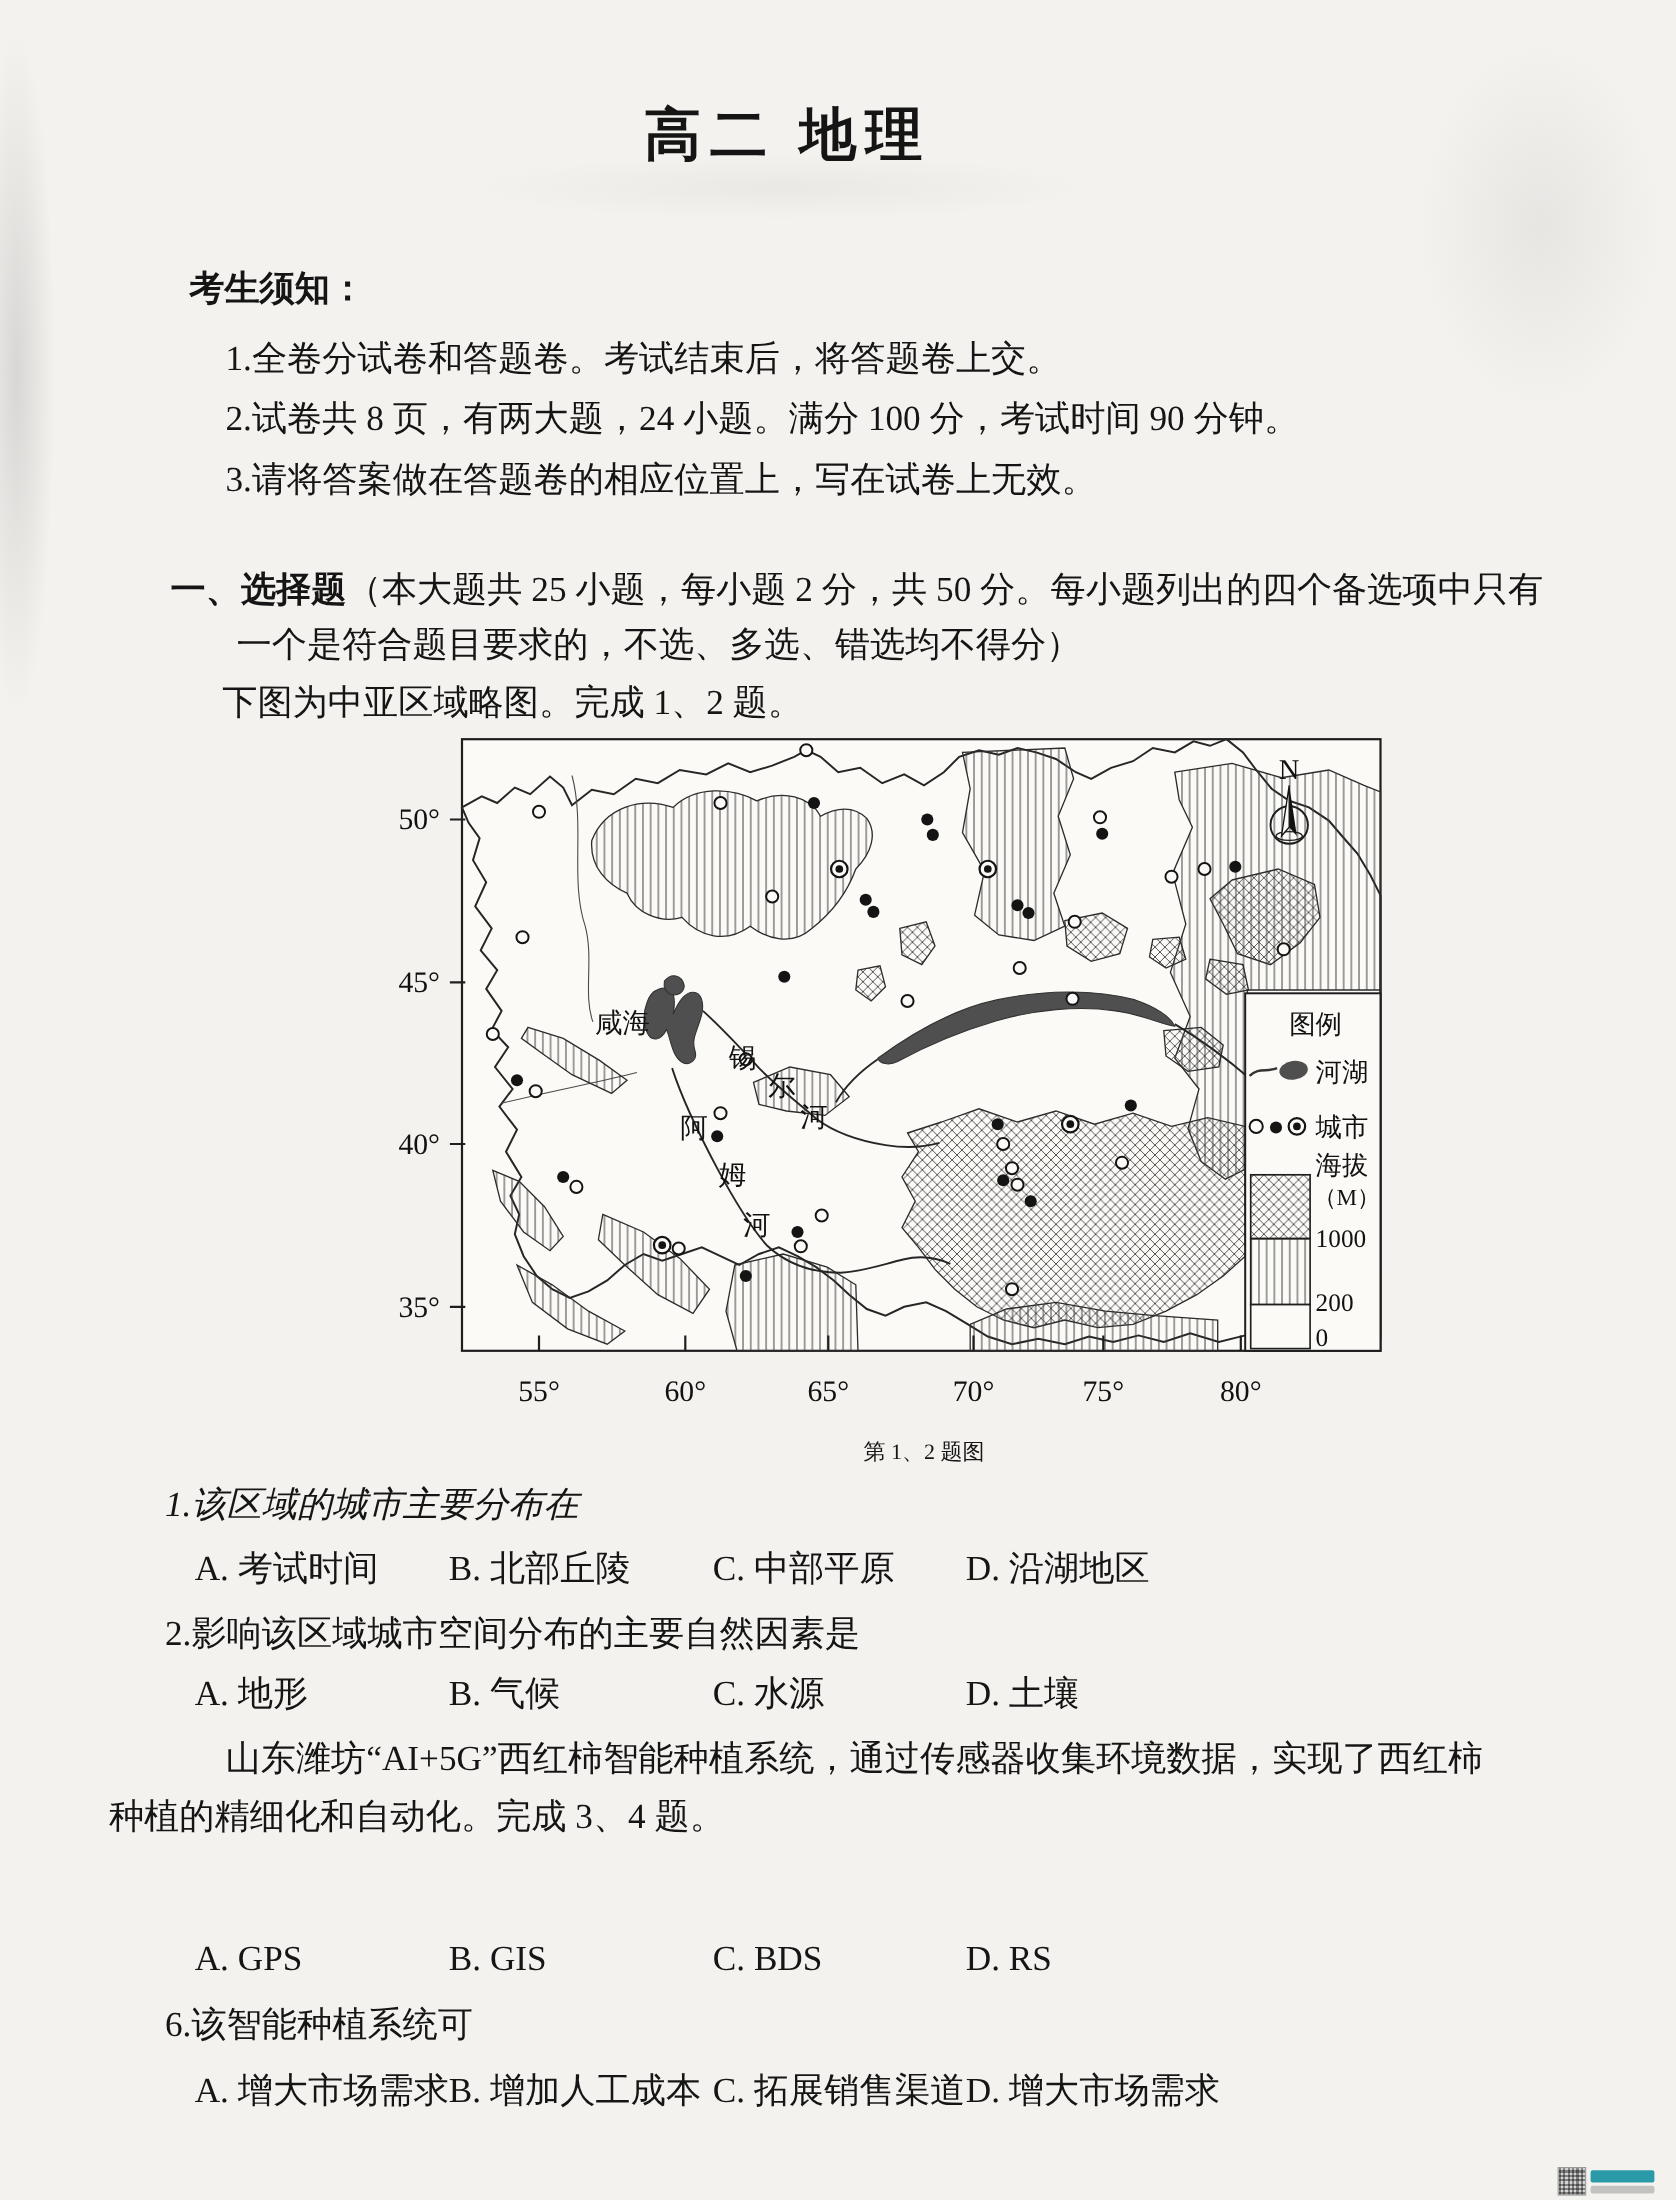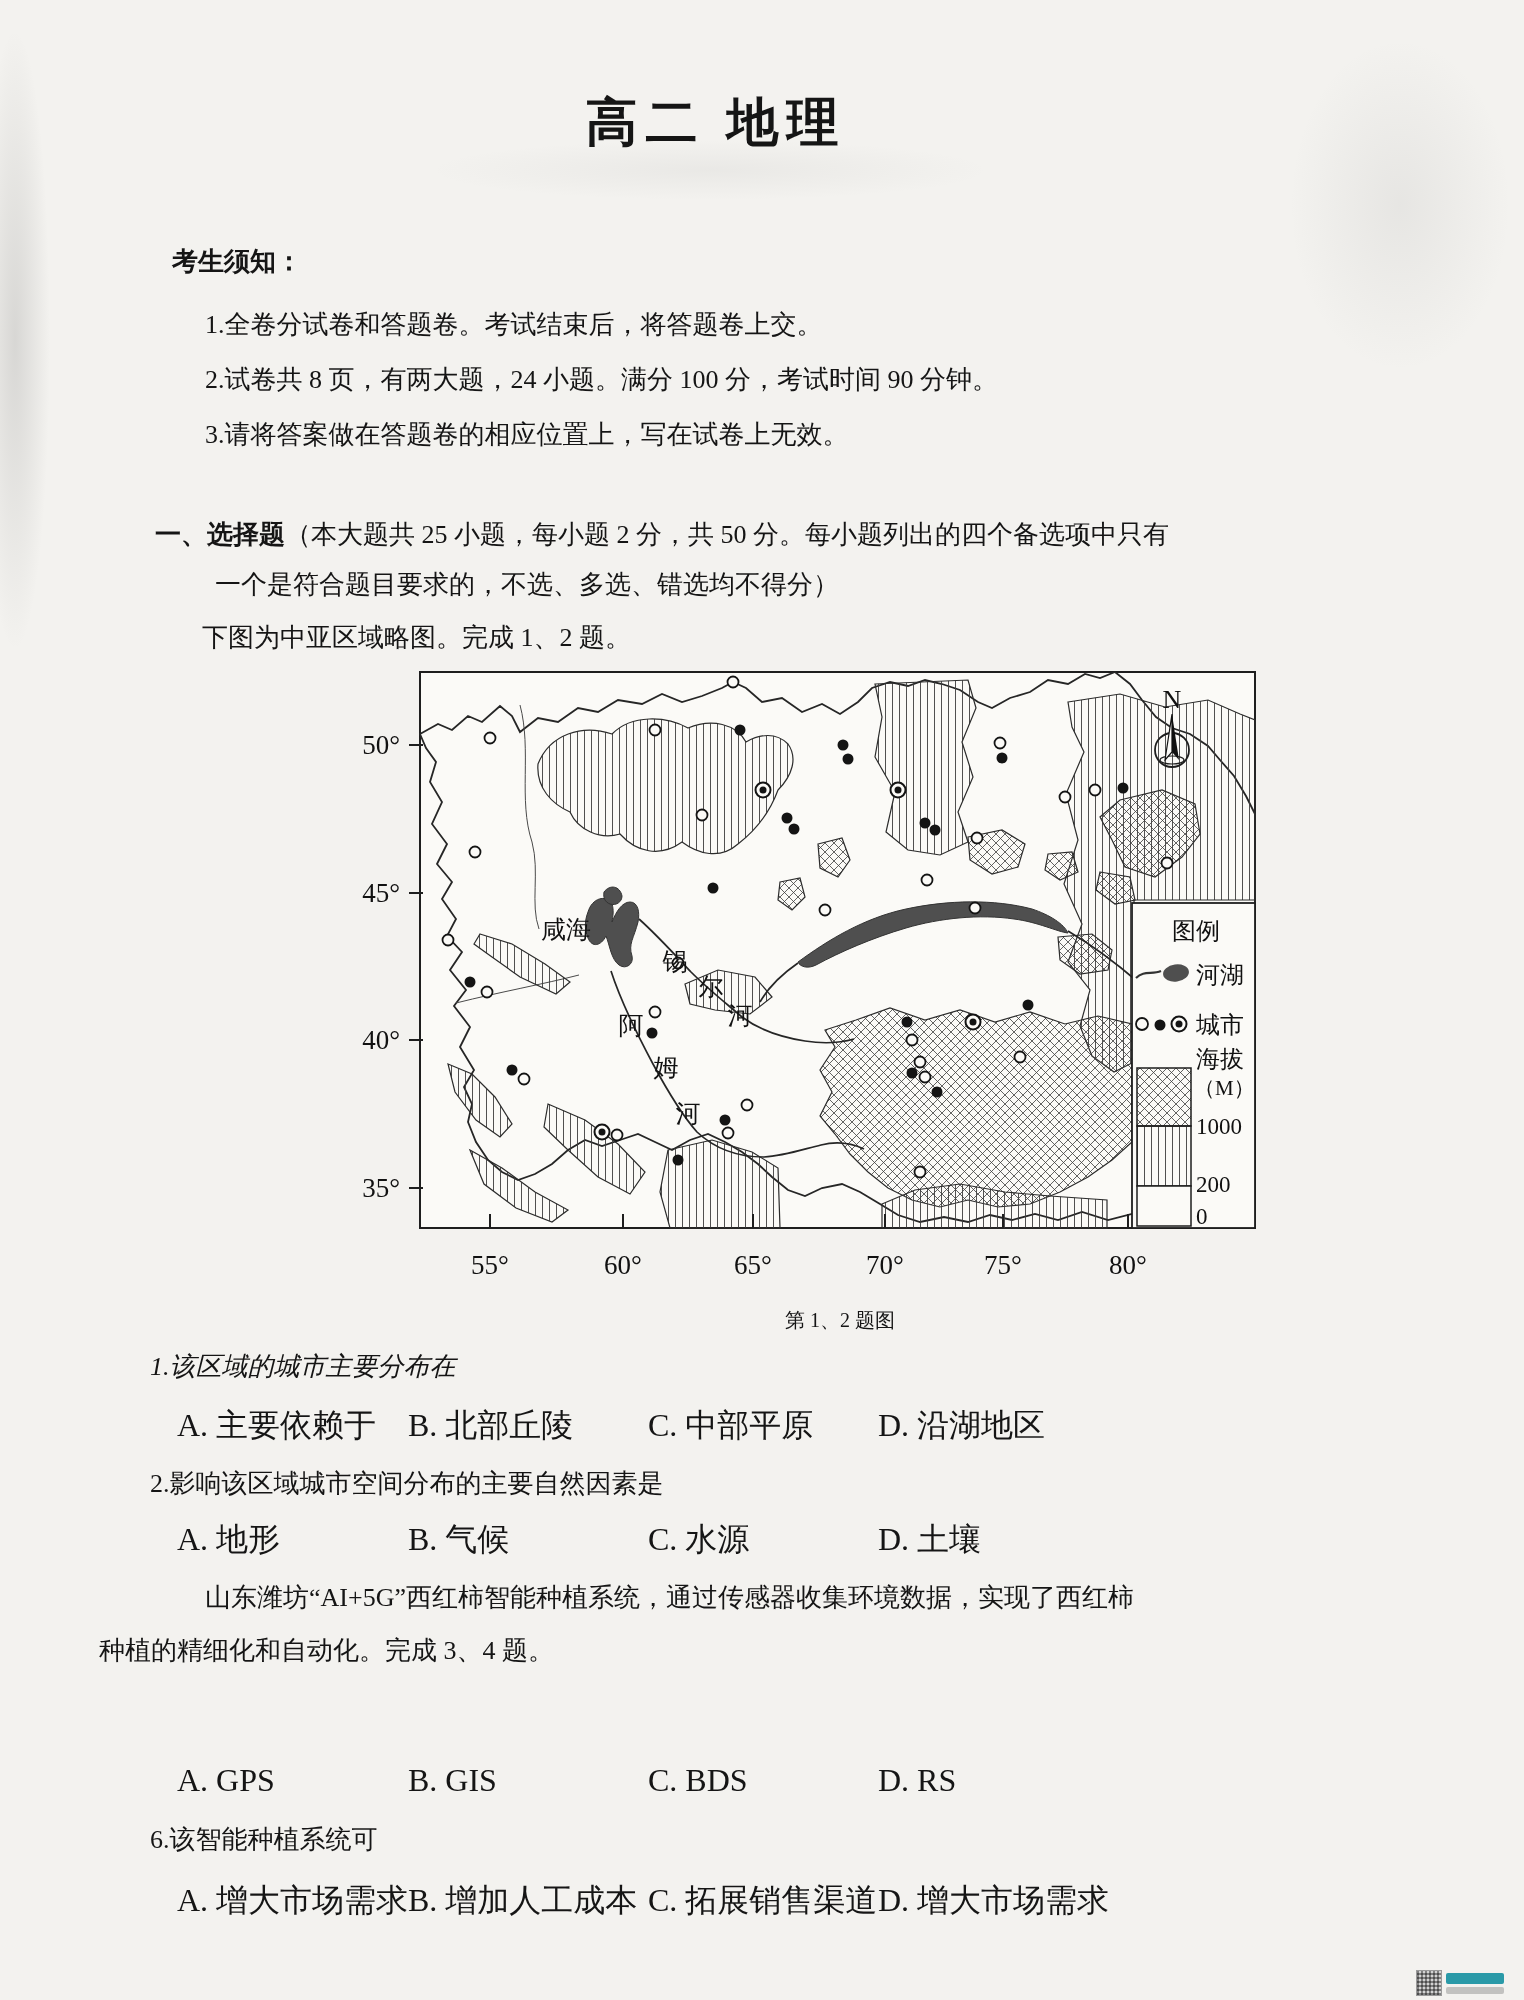--- a/index.html
+++ b/index.html
@@ -2,21 +2,21 @@
 <html><head>
 <meta charset="utf-8">
 <style>
   html,body{margin:0;padding:0;background:#d8d6d2;}
   .page{
     position:relative;width:1524px;height:2000px;margin:0 auto;
     background:#f3f2ef;
     font-family:"Liberation Serif","DejaVu Serif",serif;
     color:#151515;overflow:hidden;
   }
-  .tl{position:absolute;font-size:26px;line-height:44px;white-space:nowrap;}
+  .tl{position:absolute;font-size:32px;line-height:44px;white-space:nowrap;}
   .title{
     position:absolute;left:0;top:88px;width:1432px;text-align:center;
     font-size:52px;font-weight:700;letter-spacing:8px;
   }
   .bold{font-weight:700;}
   .opts{position:absolute;left:0;width:1524px;height:44px;}
   .op{position:absolute;font-size:32px;line-height:44px;white-space:nowrap;}
   .op.c1{left:177px;} .op.c2{left:408px;} .op.c3{left:648px;} .op.c4{left:878px;}
   .caption{position:absolute;left:420px;top:1300px;width:840px;text-align:center;
     font-size:20px;line-height:40px;}
@@ -255,21 +255,21 @@
       <text x="583" y="602" text-anchor="middle">75°</text>
       <text x="708" y="602" text-anchor="middle">80°</text>
     </g>
   </svg>
   </div>
 
   <div class="caption">第 1、2 题图</div>
 
   <div class="tl" style="left:150px;top:1345px;font-style:italic;">1.该区域的城市主要分布在</div>
   <div class="opts" style="top:1403px;">
-    <span class="op c1">A. 主要依赖于</span>
+    <span class="op c1">A. 考试时间</span>
     <span class="op c2">B. 北部丘陵</span>
     <span class="op c3">C. 中部平原</span>
     <span class="op c4">D. 沿湖地区</span>
   </div>
 
   <div class="tl" style="left:150px;top:1462px;">2.影响该区域城市空间分布的主要自然因素是</div>
   <div class="opts" style="top:1517px;">
     <span class="op c1">A. 地形</span>
     <span class="op c2">B. 气候</span>
     <span class="op c3">C. 水源</span>

